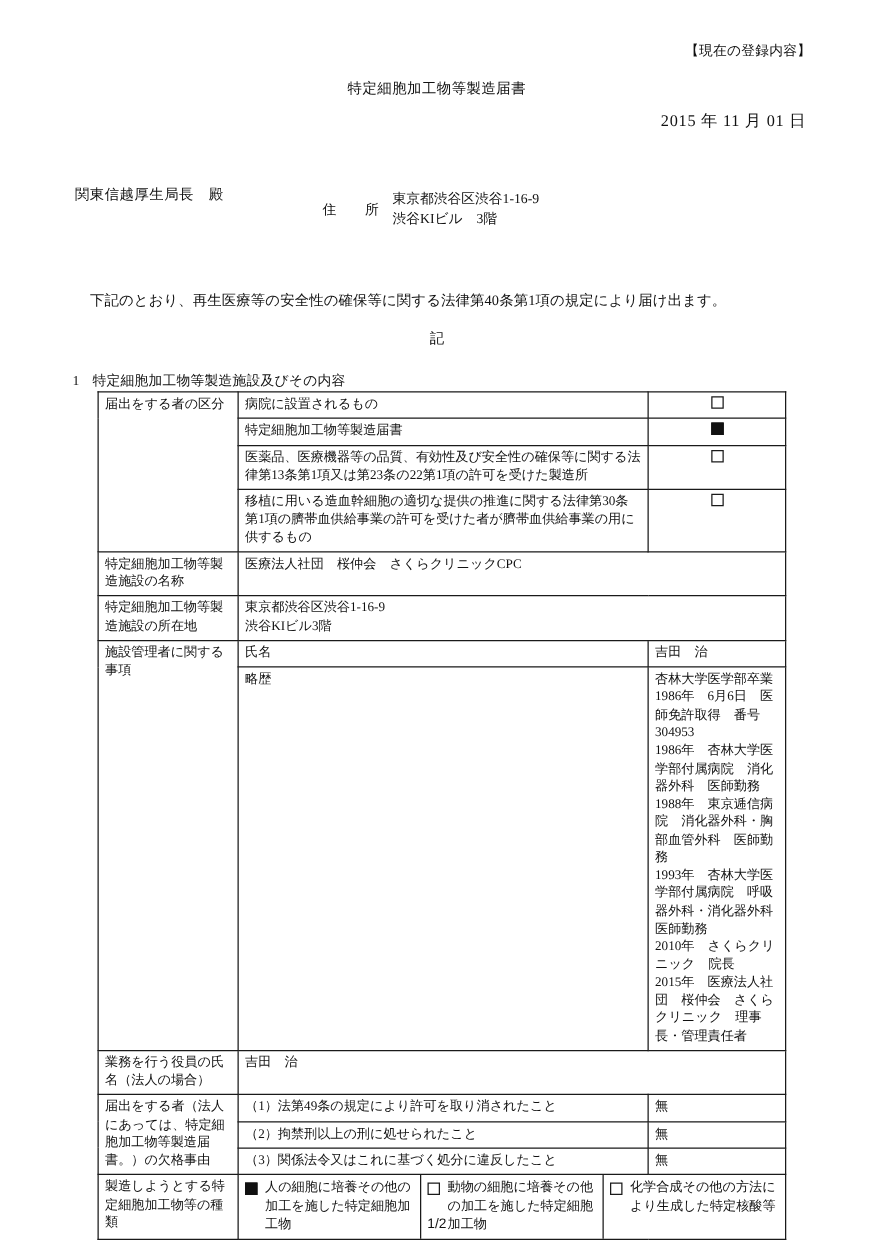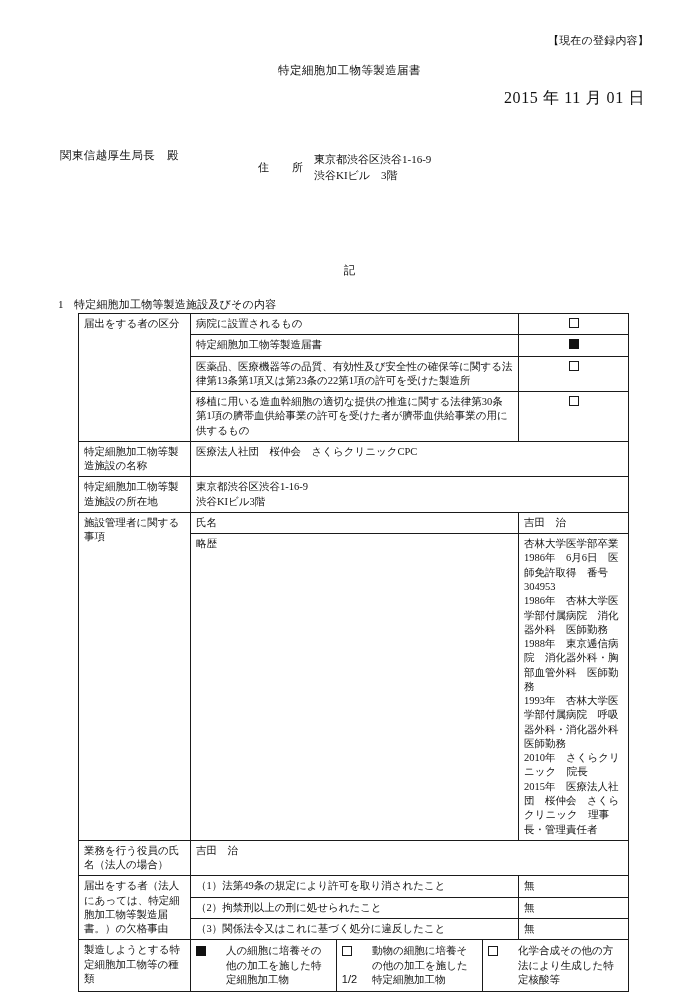--- a/index.html
+++ b/index.html
@@ -36,21 +36,21 @@
     left: 0;
     right: 0;
     text-align: center;
     font-size: 11.5px;
     letter-spacing: 0.4px;
   }
   .doc-date {
     position: absolute;
     top: 88px;
     right: 54px;
-    font-size: 16px;
+    font-size: 13px;
     letter-spacing: 0.6px;
   }
   .addressee {
     position: absolute;
     top: 148px;
     left: 60px;
     font-size: 11.5px;
     letter-spacing: 0.4px;
   }
 
@@ -144,21 +144,21 @@
   .cb.checked {
     background: #111111;
     border-color: #111111;
   }
   .chk-cell {
     text-align: center;
     vertical-align: middle;
   }
   .opt {
     display: flex;
-    gap: 20px;
+    gap: 6px;
     align-items: flex-start;
   }
   .opt .cb { margin-top: 2px; flex: 0 0 auto; }
   .opt .opt-text { line-height: 1.35; }
 
   .nowrap-pre { white-space: pre-line; }
 
   .footer {
     position: absolute;
     bottom: 18px;
@@ -184,20 +184,21 @@
 
   <div class="block-addr">
     <div class="kv-row">
       <span class="kv-label">住　所</span>
       <span class="kv-value nowrap-pre">東京都渋谷区渋谷1-16-9
 渋谷KIビル　3階</span>
     </div>
   </div>
 
 
+  <div class="statement">下記のとおり、再生医療等の安全性の確保等に関する法律第40条第1項の規定により届け出ます。</div>
   <div class="ki">記</div>
 
   <div class="section-heading">
     <span class="num">1</span><span>特定細胞加工物等製造施設及びその内容</span>
   </div>
 
   <table class="form">
     <colgroup>
       <col style="width:112px">
       <col style="width:328px">

